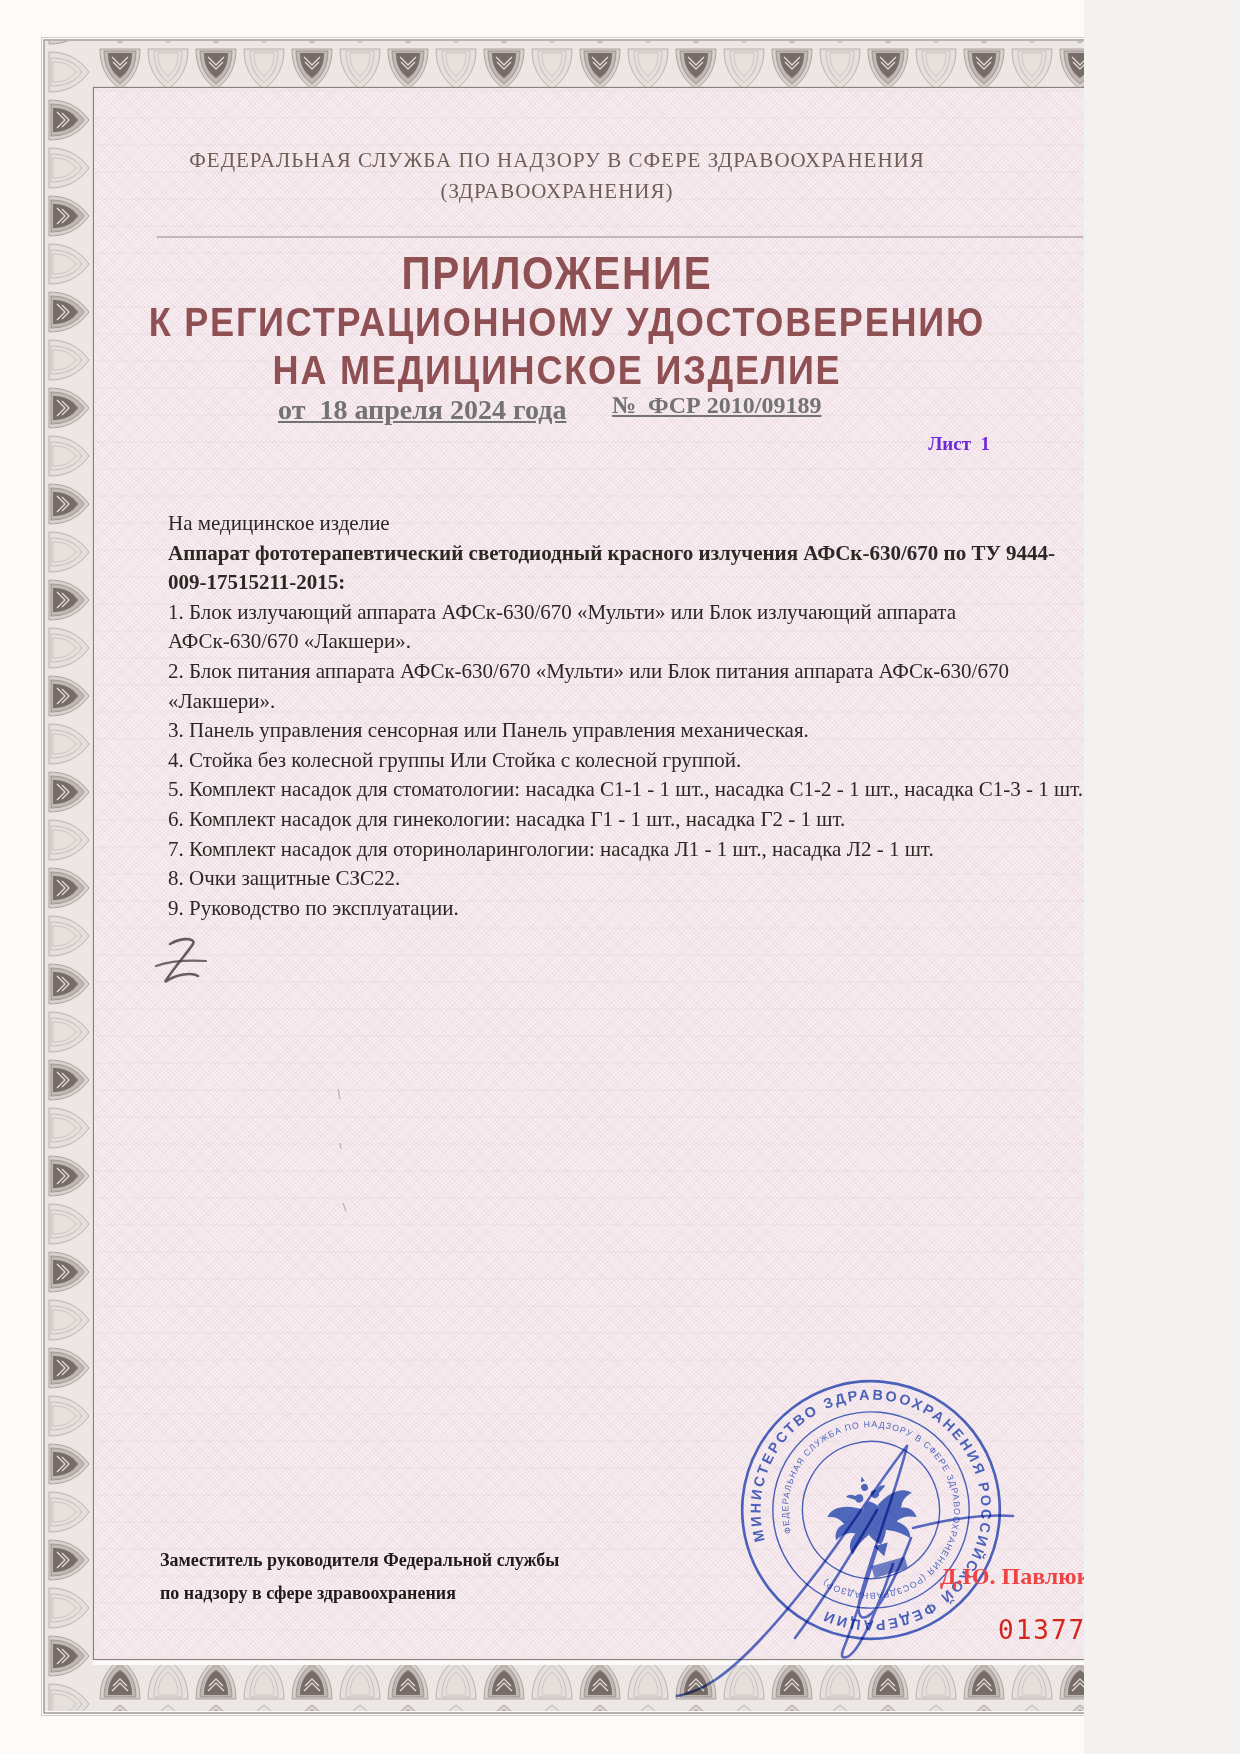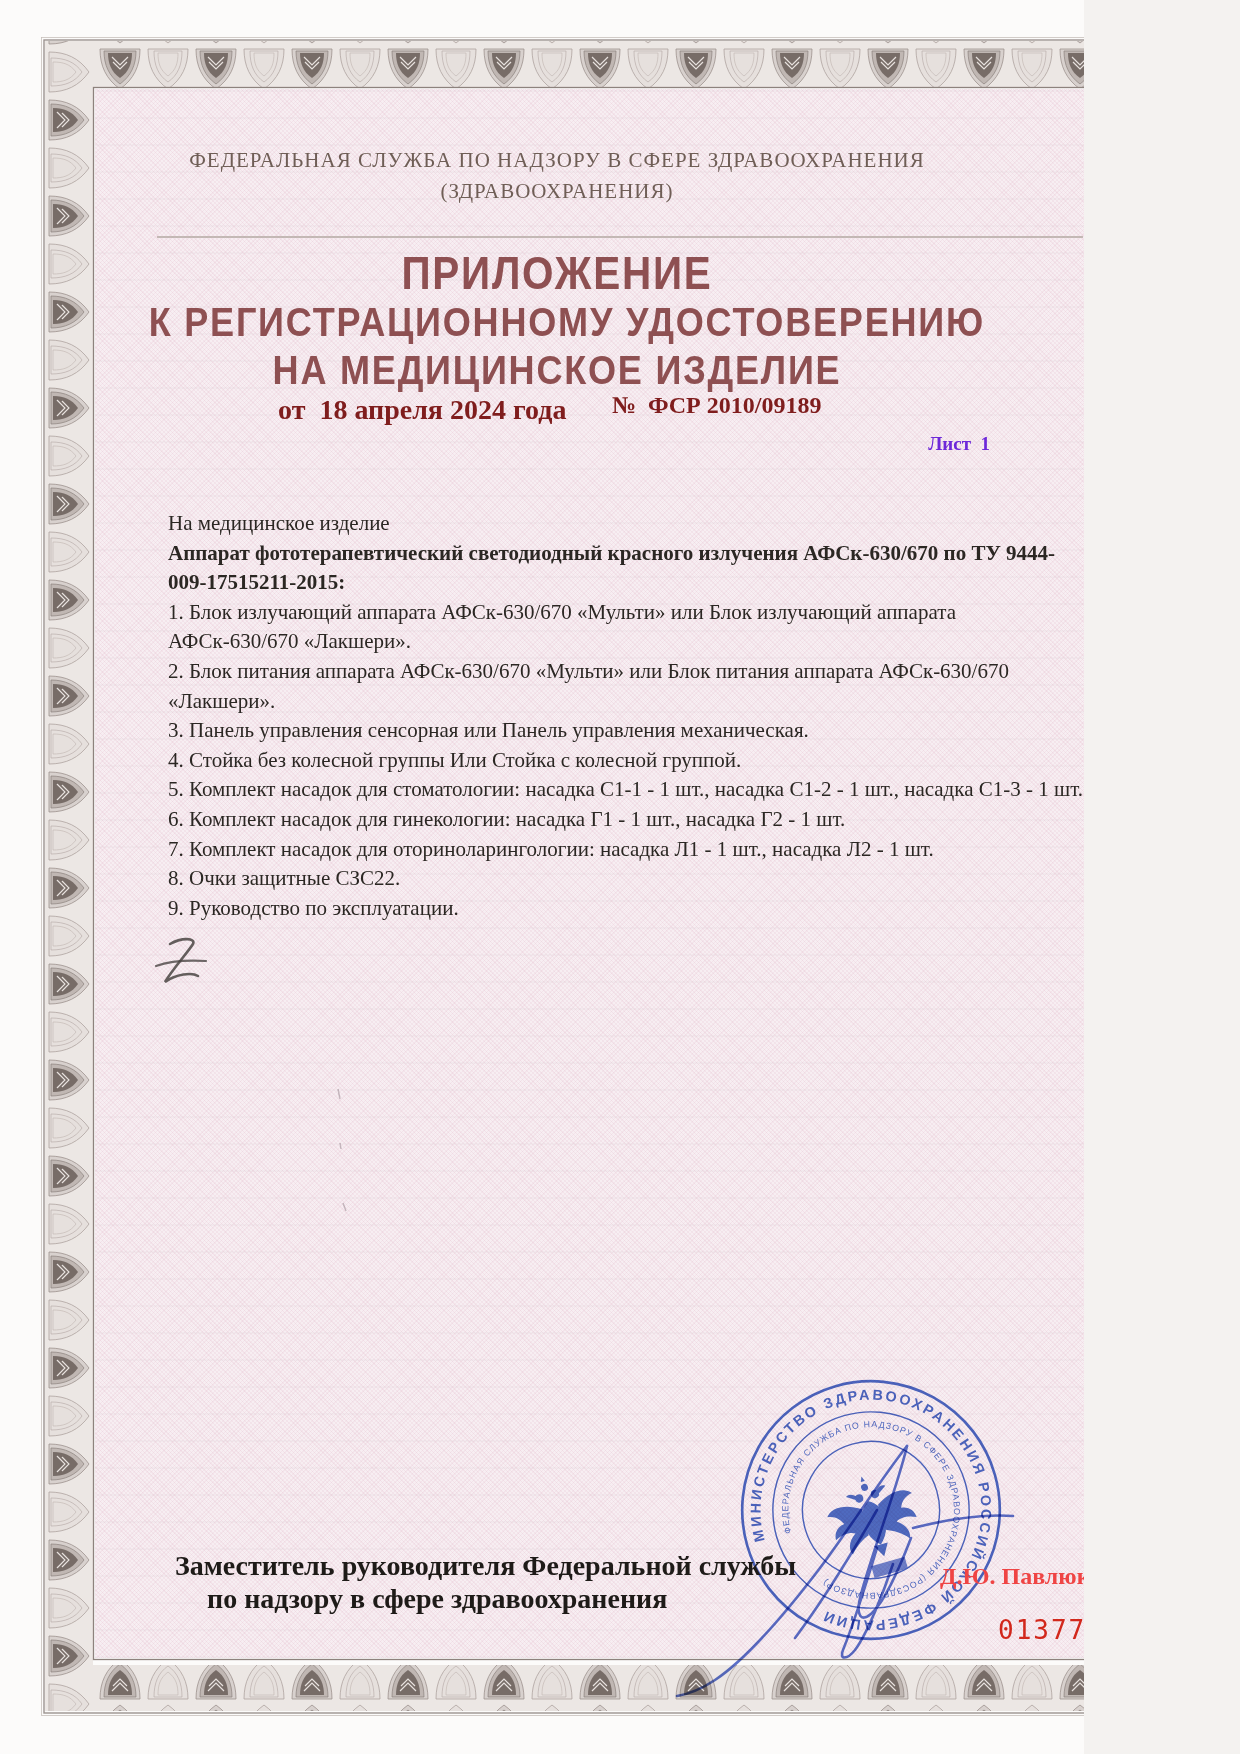--- a/index.html
+++ b/index.html
@@ -22,32 +22,32 @@
     color:#6f5e56;font-size:21px;letter-spacing:1px;line-height:25px;white-space:pre;
   }
   .divider{left:157px;top:236px;width:926px;height:2px;background:#b3a8a2;opacity:.75;}
   .doc-title{
     color:#8e5052;font-family:"Liberation Sans",sans-serif;font-weight:700;
     letter-spacing:2px;transform:scaleX(.88);transform-origin:50% 50%;white-space:pre;
   }
   .t1{top:246px;font-size:46px;}
   .t2{top:299px;font-size:41px;}
   .t3{top:347px;font-size:41px;}
-  .meta{font-weight:700;color:#7f1d1d;white-space:pre;}
+  .meta{font-weight:700;color:#737373;white-space:pre;text-decoration:underline;}
   .date{left:278px;top:394px;font-size:28px;}
   .number{left:612px;top:392px;font-size:24px;}
   .sheet{left:700px;top:433px;width:290px;text-align:right;font-size:19px;font-weight:700;color:#6d28d9;white-space:pre;}
   .bodytext{
     left:168px;top:509px;width:916px;color:#2b2723;font-size:21px;line-height:29.6px;
   }
   .bodytext p{margin:0;}
   .bold{font-weight:700;}
-  .sig-label{left:175px;color:#1e1b18;font-weight:700;font-size:28px;white-space:pre;}
+  .sig-label{left:160px;color:#1e1b18;font-weight:700;font-size:18px;white-space:pre;}
   .sig1{top:1550px;}
-  .sig2{top:1583px;margin-left:32px;}
+  .sig2{top:1583px;}
   .signer{left:940px;top:1563px;font-size:24px;font-weight:700;color:#ef4444;white-space:pre;}
   .serial{
     left:998px;top:1615px;font-family:"DejaVu Sans Mono",monospace;
     font-size:26px;letter-spacing:2px;color:#d2281c;white-space:pre;
   }
   .stamp{left:733px;top:1372px;width:276px;height:276px;mix-blend-mode:multiply;opacity:.92;}
   .signature-ink{left:615px;top:1398px;width:430px;height:300px;mix-blend-mode:multiply;opacity:.9;}
   .zmark{left:148px;top:930px;width:90px;height:70px;}
   .artifacts{left:330px;top:1085px;width:30px;height:130px;opacity:.35;}
 </style>

